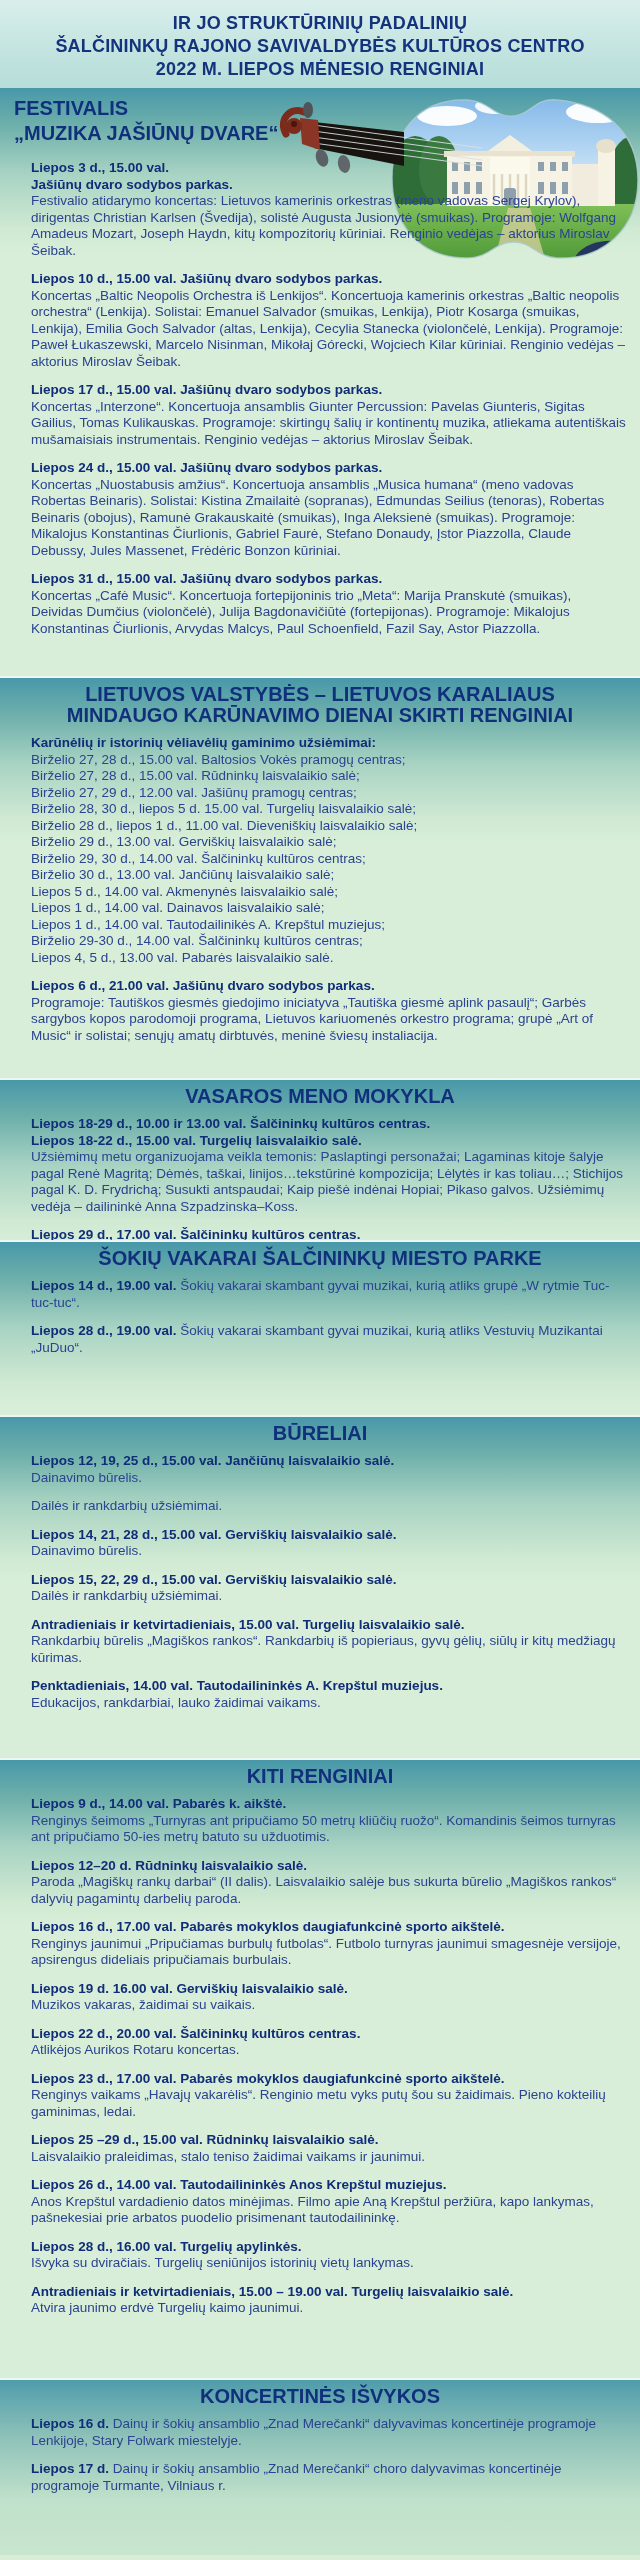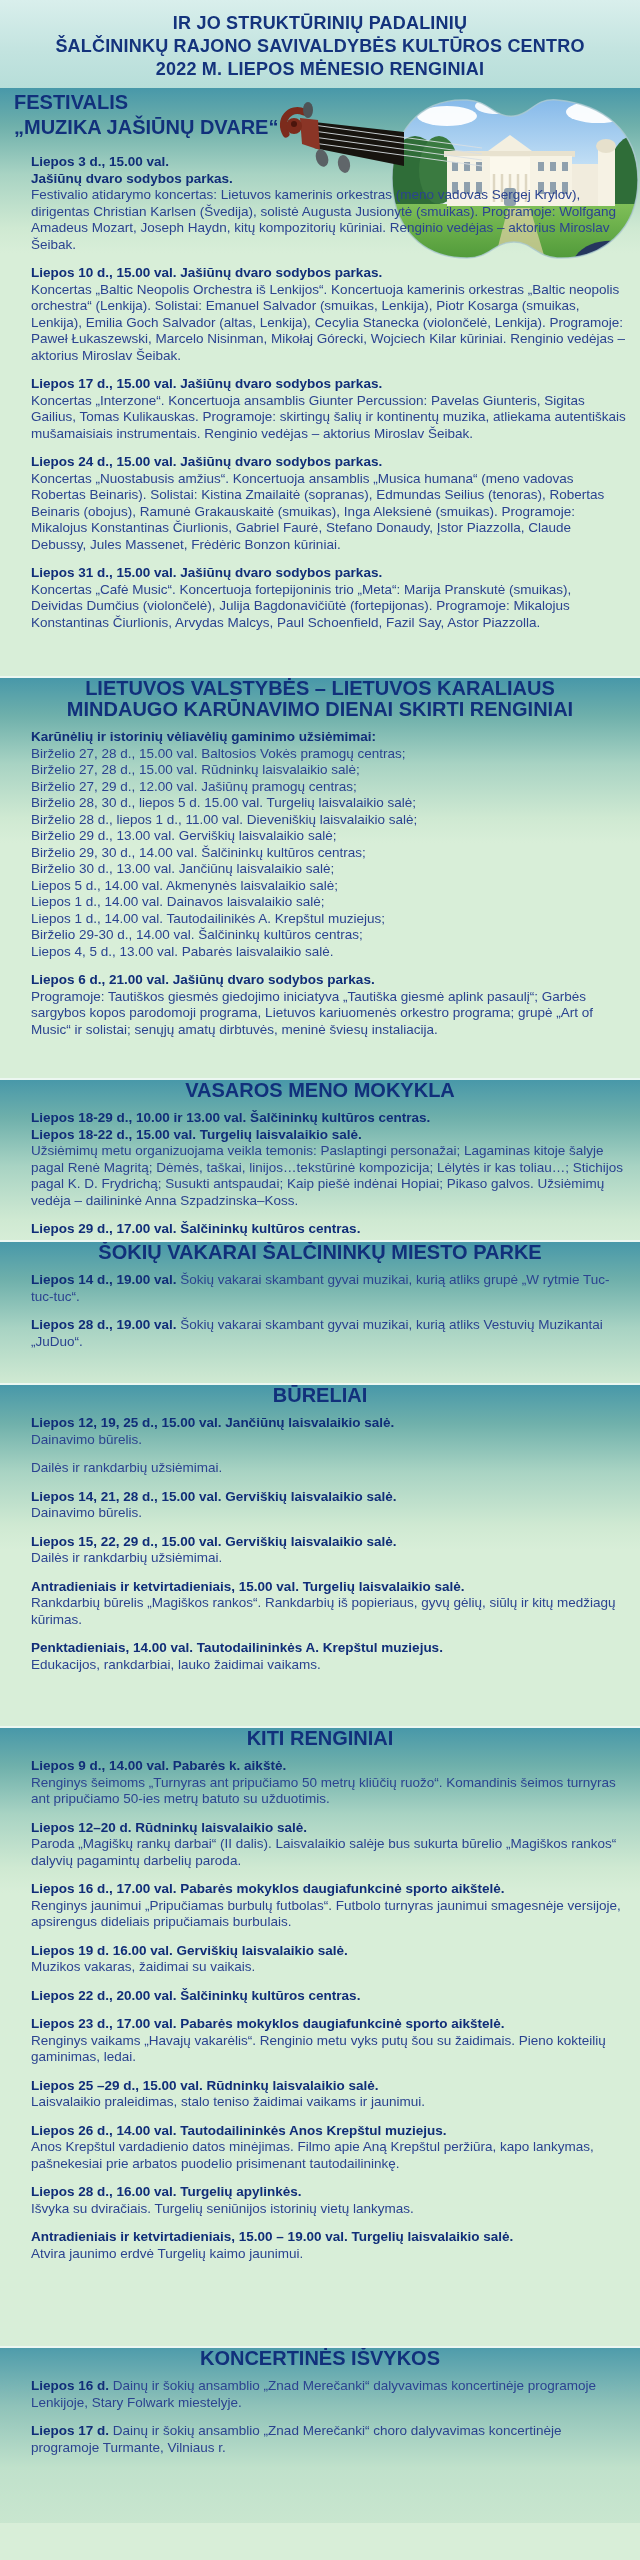--- a/index.html
+++ b/index.html
@@ -7,21 +7,21 @@
   .poster{position:relative;width:640px;height:2560px;overflow:hidden;background:#d8eed8;}
 
   .title-block{
     height:88px;box-sizing:border-box;padding-top:12px;text-align:center;
     background:linear-gradient(180deg,#d9efec 0%,#c2e3df 60%,#b7ded9 100%);
   }
   .title-line{font-weight:bold;color:#14337c;font-size:18px;line-height:23px;letter-spacing:.2px;}
 
   section.section{
     position:relative;box-sizing:border-box;overflow:hidden;
-    padding:0 14px 0 14px;
+    padding:6px 14px 0 14px;
     background:linear-gradient(180deg,#4898a9 0px,#6fb0ab 38px,#a8d3c3 86px,#cfe9d2 140px,#d8eed8 165px);
     border-top:2px solid #ecf7f1;
   }
   section.section.first{border-top:none;}
   section.section.tail{
     background:linear-gradient(180deg,#4f9cab 0px,#8fc2b9 58px,#c0e1cb 120px,#c9e6cf 177px);
   }
 
   .section-title{
     margin:0 auto 9px auto;max-width:560px;text-align:center;
@@ -187,21 +187,21 @@
         <div class="event">
           <p class="event-title">Liepos 18-29 d., 10.00 ir 13.00 val. Šalčininkų kultūros centras.
 Liepos 18-22 d., 15.00 val. Turgelių laisvalaikio salė.</p>
           <p class="event-body">Užsiėmimų metu organizuojama veikla temonis: Paslaptingi personažai; Lagaminas kitoje šalyje pagal Renė Magritą; Dėmės, taškai, linijos…tekstūrinė kompozicija; Lėlytės ir kas toliau…; Stichijos pagal K. D. Frydrichą; Susukti antspaudai; Kaip piešė indėnai Hopiai; Pikaso galvos. Užsiėmimų vedėja – dailininkė Anna Szpadzinska–Koss.</p>
         </div>
         <div class="event">
           <p class="event-title">Liepos 29 d., 17.00 val. Šalčininkų kultūros centras.</p>
           <p class="event-body">Vasaros meno mokyklos vernisažas – dalyvių darbų parodos pristatymas.</p>
         </div>
       </section>
-      <section class="section" style="height: 143px;">
+      <section class="section" style="height: 175px;">
         <h2 class="section-title">ŠOKIŲ VAKARAI ŠALČININKŲ MIESTO PARKE</h2>
         <div class="event">
           <p class="event-body"><strong>Liepos 14 d., 19.00 val.</strong> <span>Šokių vakarai skambant gyvai muzikai, kurią atliks grupė „W rytmie Tuc-tuc-tuc“.</span></p>
         </div>
         <div class="event">
           <p class="event-body"><strong>Liepos 28 d., 19.00 val.</strong> <span>Šokių vakarai skambant gyvai muzikai, kurią atliks Vestuvių Muzikantai „JuDuo“.</span></p>
         </div>
       </section>
       <section class="section" style="height: 343px;">
         <h2 class="section-title">BŪRELIAI</h2>
@@ -242,20 +242,21 @@
         <div class="event">
           <p class="event-title">Liepos 16 d., 17.00 val. Pabarės mokyklos daugiafunkcinė sporto aikštelė.</p>
           <p class="event-body">Renginys jaunimui „Pripučiamas burbulų futbolas“. Futbolo turnyras jaunimui smagesnėje versijoje, apsirengus dideliais pripučiamais burbulais.</p>
         </div>
         <div class="event">
           <p class="event-title">Liepos 19 d. 16.00 val. Gerviškių laisvalaikio salė.</p>
           <p class="event-body">Muzikos vakaras, žaidimai su vaikais.</p>
         </div>
         <div class="event">
           <p class="event-title">Liepos 22 d., 20.00 val. Šalčininkų kultūros centras.</p>
+          <p class="event-body">Atlikėjos Aurikos Rotaru koncertas.</p>
         </div>
         <div class="event">
           <p class="event-title">Liepos 23 d., 17.00 val. Pabarės mokyklos daugiafunkcinė sporto aikštelė.</p>
           <p class="event-body">Renginys vaikams „Havajų vakarėlis“. Renginio metu vyks putų šou su žaidimais. Pieno kokteilių gaminimas, ledai.</p>
         </div>
         <div class="event">
           <p class="event-title">Liepos 25 –29 d., 15.00 val. Rūdninkų laisvalaikio salė.</p>
           <p class="event-body">Laisvalaikio praleidimas, stalo teniso žaidimai vaikams ir jaunimui.</p>
         </div>
         <div class="event">

